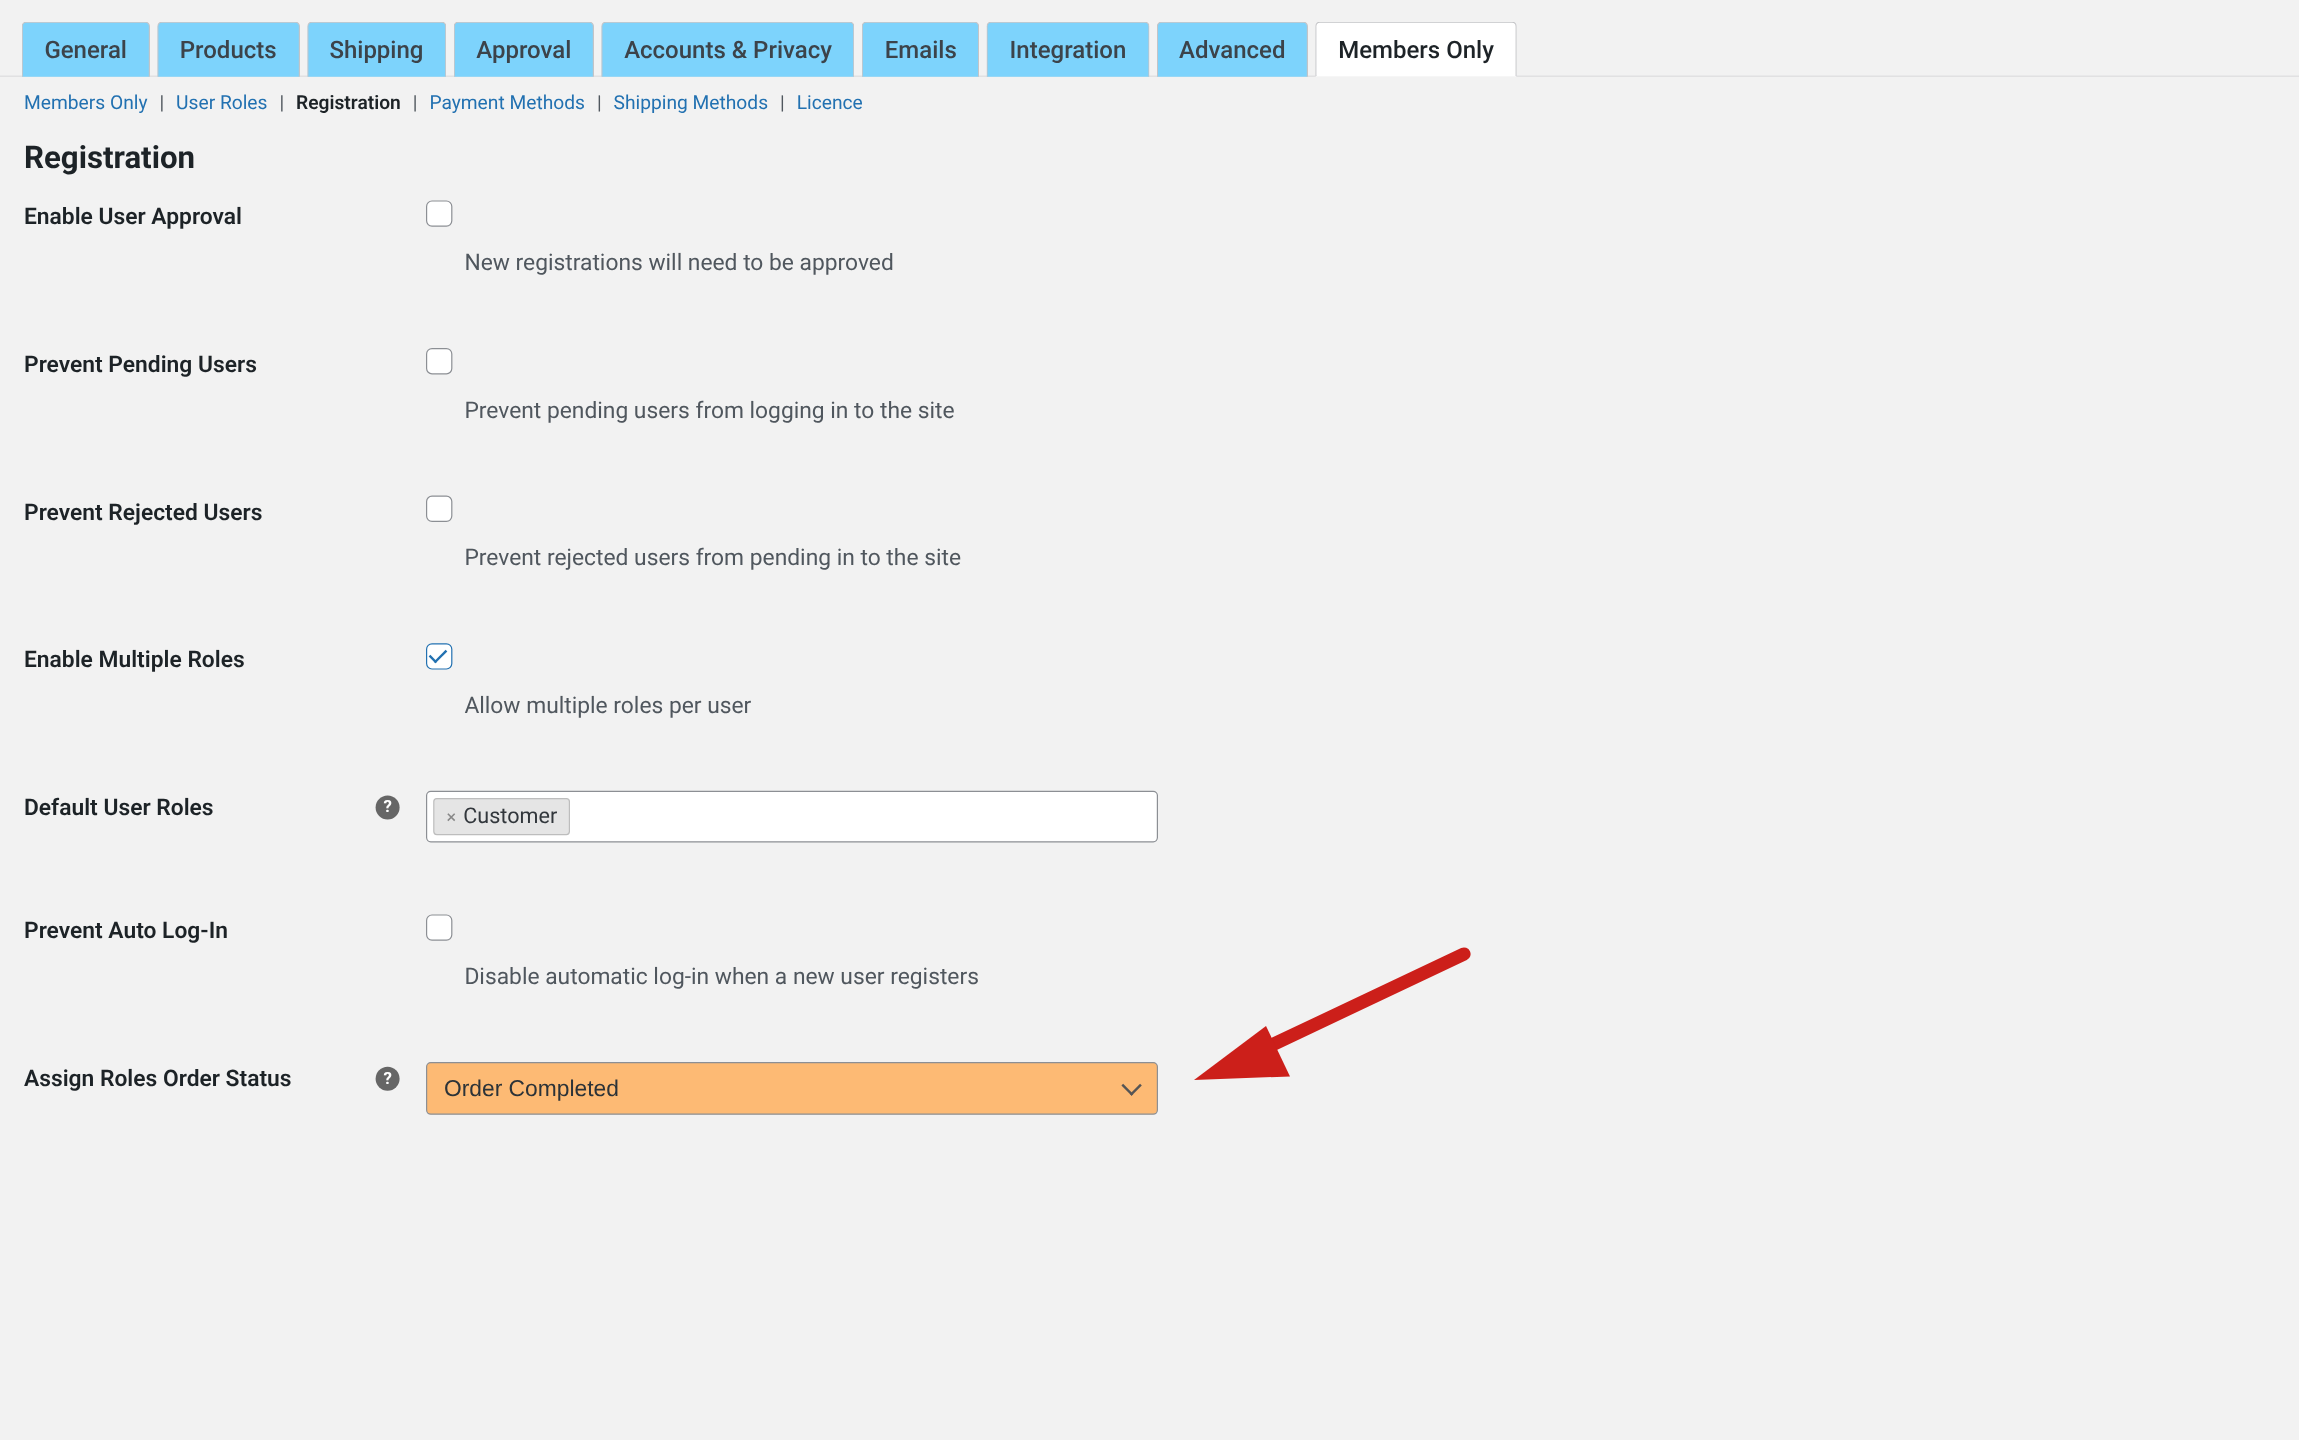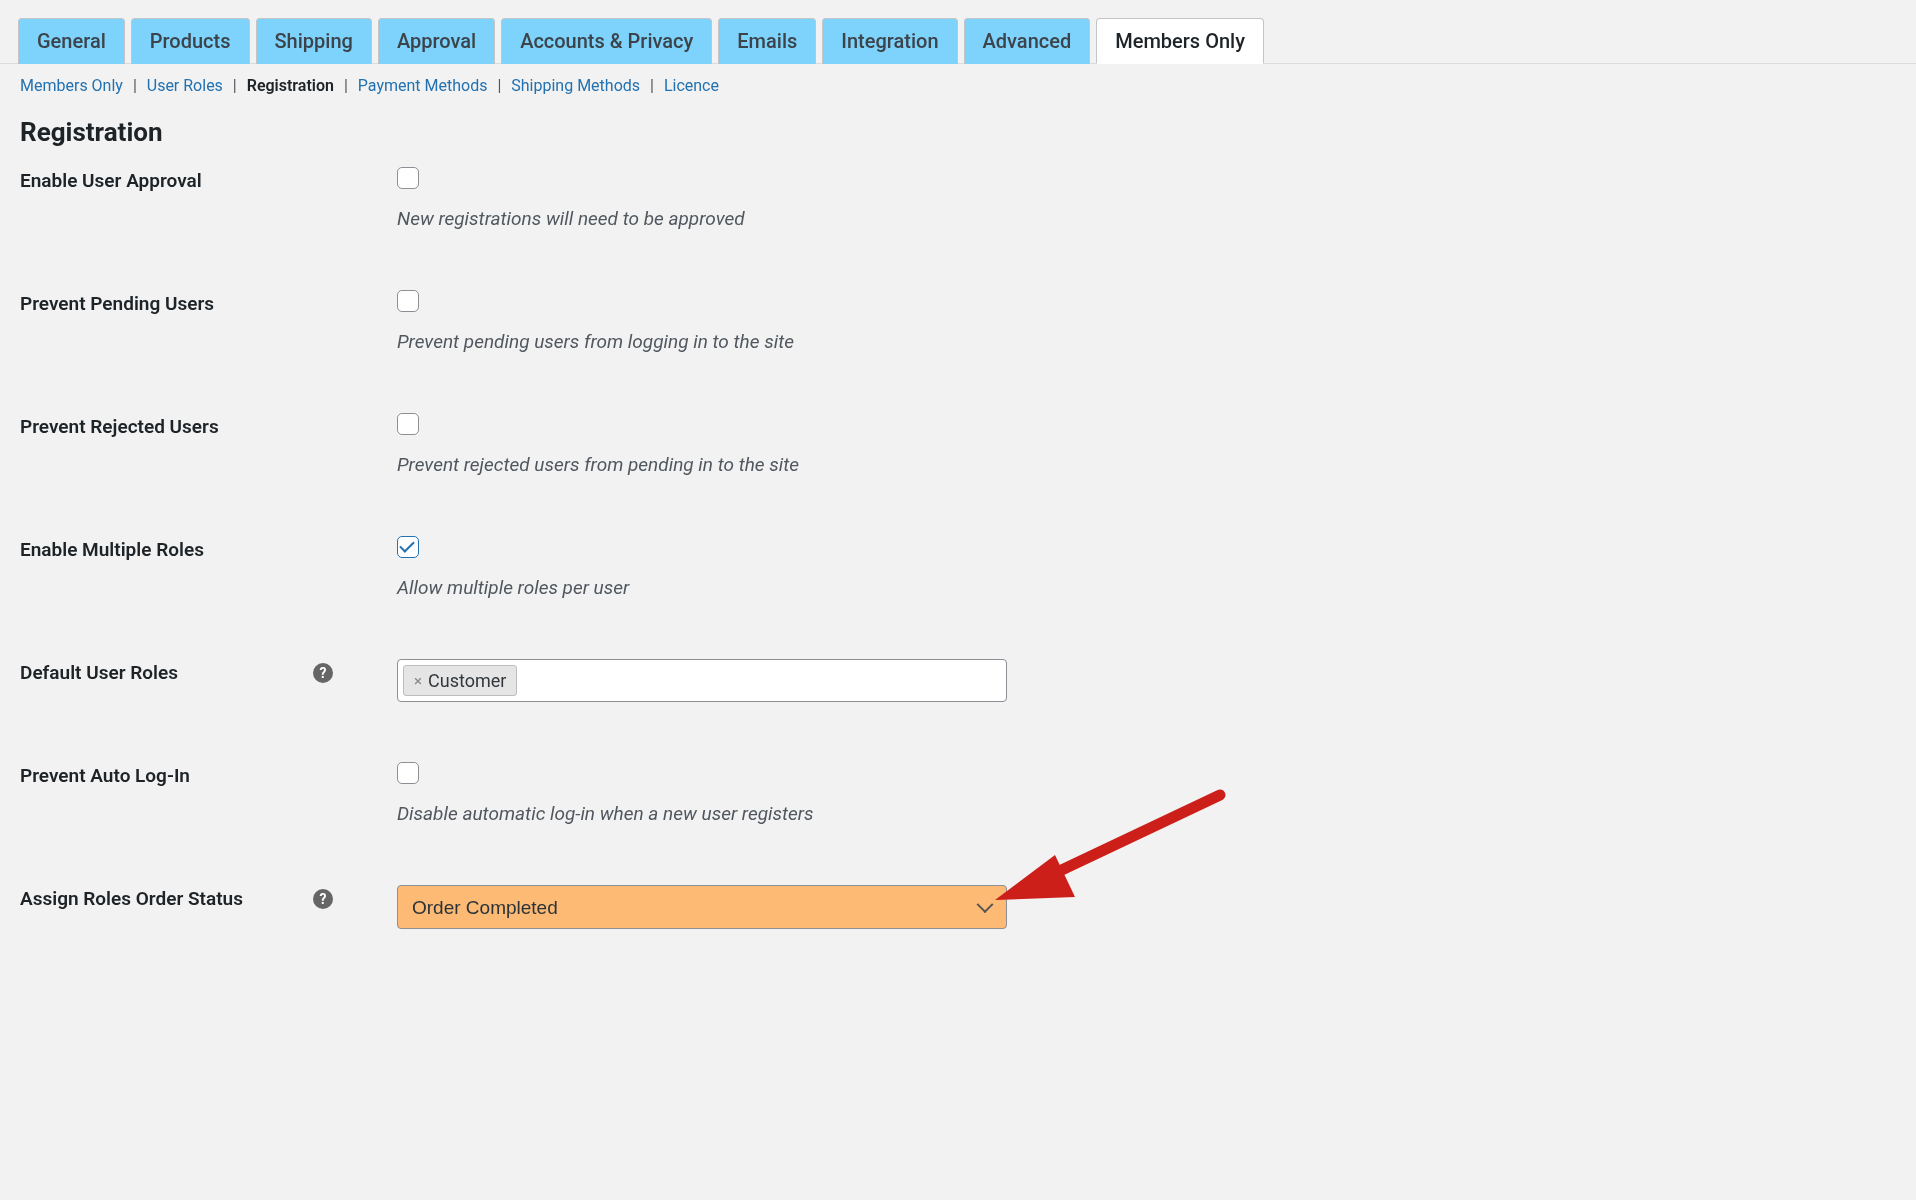--- a/index.html
+++ b/index.html
@@ -47,21 +47,20 @@
     padding: 10px 20px 20px 20px;
   }
   .form-table {
     width: 100%;
     padding: 0 20px;
   }
   .form-row {
     display: flex;
     align-items: flex-start;
     margin-bottom: 60px;
-    gap: 42px;
   }
   .row-label {
     width: 335px;
     flex-shrink: 0;
     font-weight: 600;
     font-size: 19px;
     color: #1d2327;
     padding-top: 2px;
     display: flex;
     align-items: center;
@@ -76,24 +75,24 @@
     font-weight: 700;
     display: inline-flex;
     align-items: center;
     justify-content: center;
     margin-left: auto;
     margin-right: 22px;
     cursor: pointer;
   }
   .row-field { flex: 1; }
   .description {
-    font-style: italic;
     color: #50575e;
     font-size: 19px;
     margin-top: 14px;
+    margin-left: 32px;
   }
   .checkbox {
     width: 22px;
     height: 22px;
     border: 1.5px solid #8c8f94;
     border-radius: 5px;
     background: #fff;
     display: inline-flex;
     align-items: center;
     justify-content: center;

